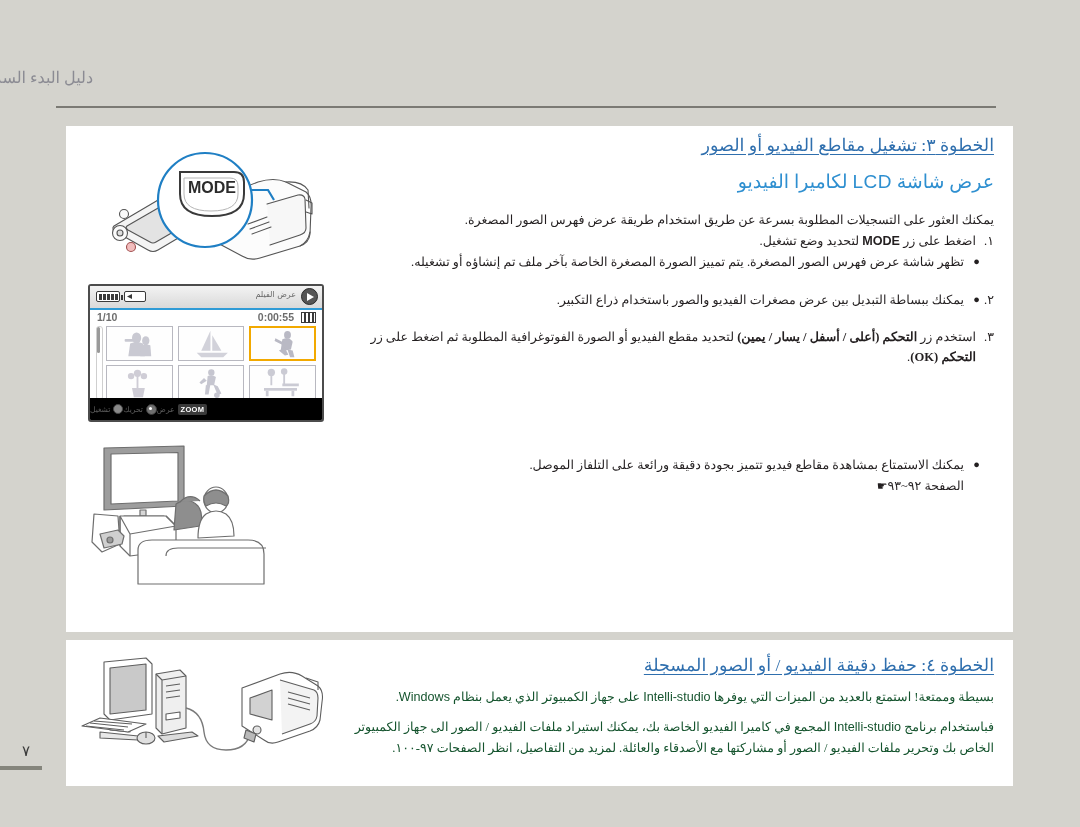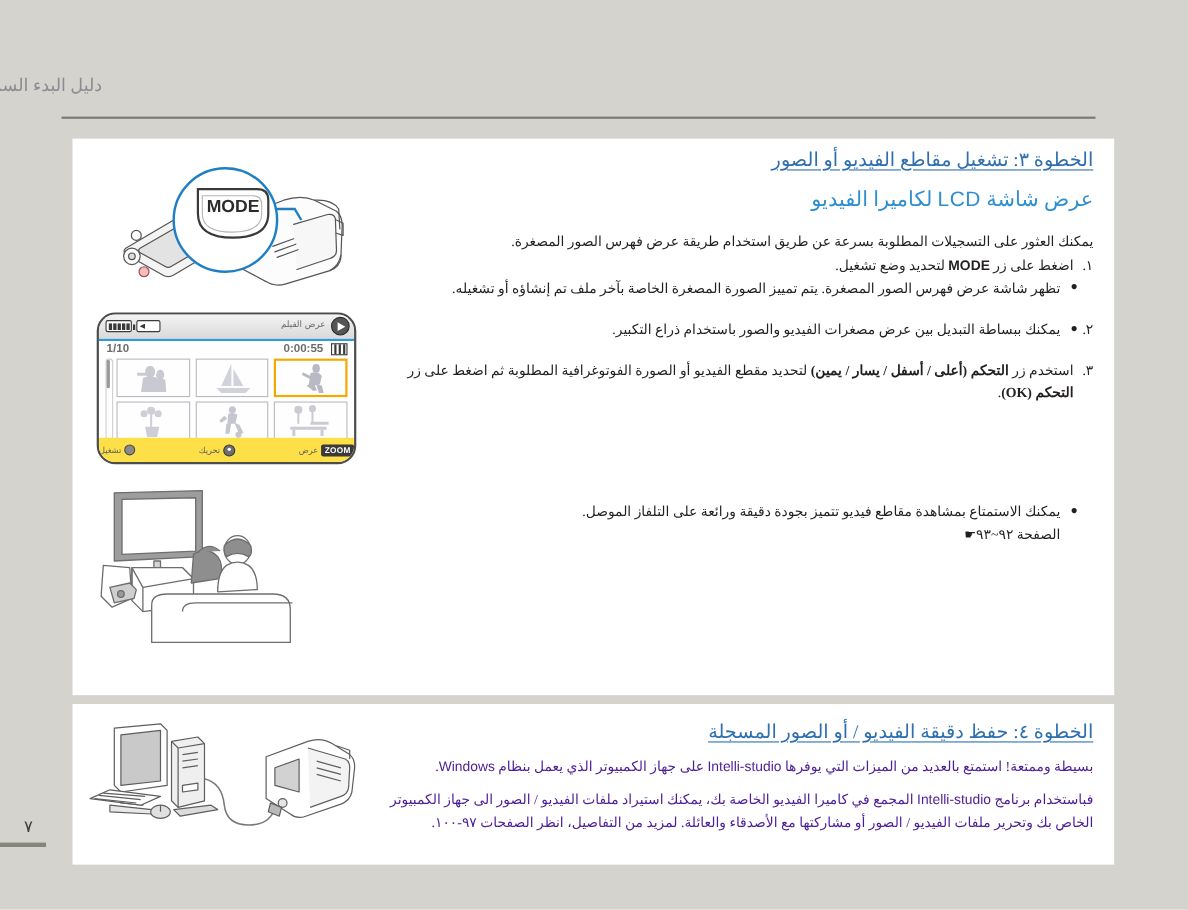--- a/index.html
+++ b/index.html
@@ -97,21 +97,21 @@
   }
   h3.sub-heading .lat { font-family: "Liberation Sans", sans-serif; font-size: 19px; letter-spacing: .5px;}
 
   p.body {
     margin: 0;
     font-size: 12.6px;
     color: #231f20;
     line-height: 1.65;
   }
   p.body.blue {
-    color: #4c1d95;
+    color: #14532d;
     font-size: 12.6px;
     margin-left: 18px;
   }
   .lat {
     font-family: "Liberation Sans", sans-serif;
     direction: ltr;
     unicode-bidi: embed;
   }
   .b { font-weight: bold; }
 
@@ -168,21 +168,21 @@
 
   
   .lcd {
     position: absolute;
     left: 88px;
     top: 284px;
     width: 236px;
     height: 138px;
     background: #fdfdfd;
     border: 2px solid #4c4c4c;
-    border-radius: 17px;
+    border-radius: 3px;
     box-sizing: border-box;
     overflow: hidden;
     direction: ltr;
   }
   .lcd-statusbar {
     position: absolute;
     left: 0; right: 0; top: 0;
     height: 22px;
     background: linear-gradient(#f3f3f3,#d9d9d9);
     border-bottom: 2px solid #2f9bd6;
@@ -279,22 +279,22 @@
   .thumb {
     border:1.3px solid #b8b8c0;
     background:#fefefe;
     position:relative;
     overflow:hidden;
   }
   .thumb.sel { border:2px solid #f2a900; }
   .thumb svg { position:absolute; inset:0; width:100%; height:100%; }
   .lcd-footer {
     position:absolute; left:0; right:0; bottom:0; height:22px;
-    background:#fde047;
-    display:flex; align-items:center; justify-content:space-between;
+    background:#000000;
+    display:flex; align-items:center; justify-content:flex-start;
   }
   .lcd-fbtn { display:flex; align-items:center; gap:3px; }
   .lcd-fbtn .ftext {
     font-size:7.5px; color:#5e5e5e; direction:rtl;
     font-family:"DejaVu Sans", sans-serif; white-space:nowrap;
   }
   .glyph-circle {
     width:10px;height:10px;border-radius:50%;
     background:#8a8a8a;border:1.5px solid #4a4a4a;box-sizing:border-box;
   }

